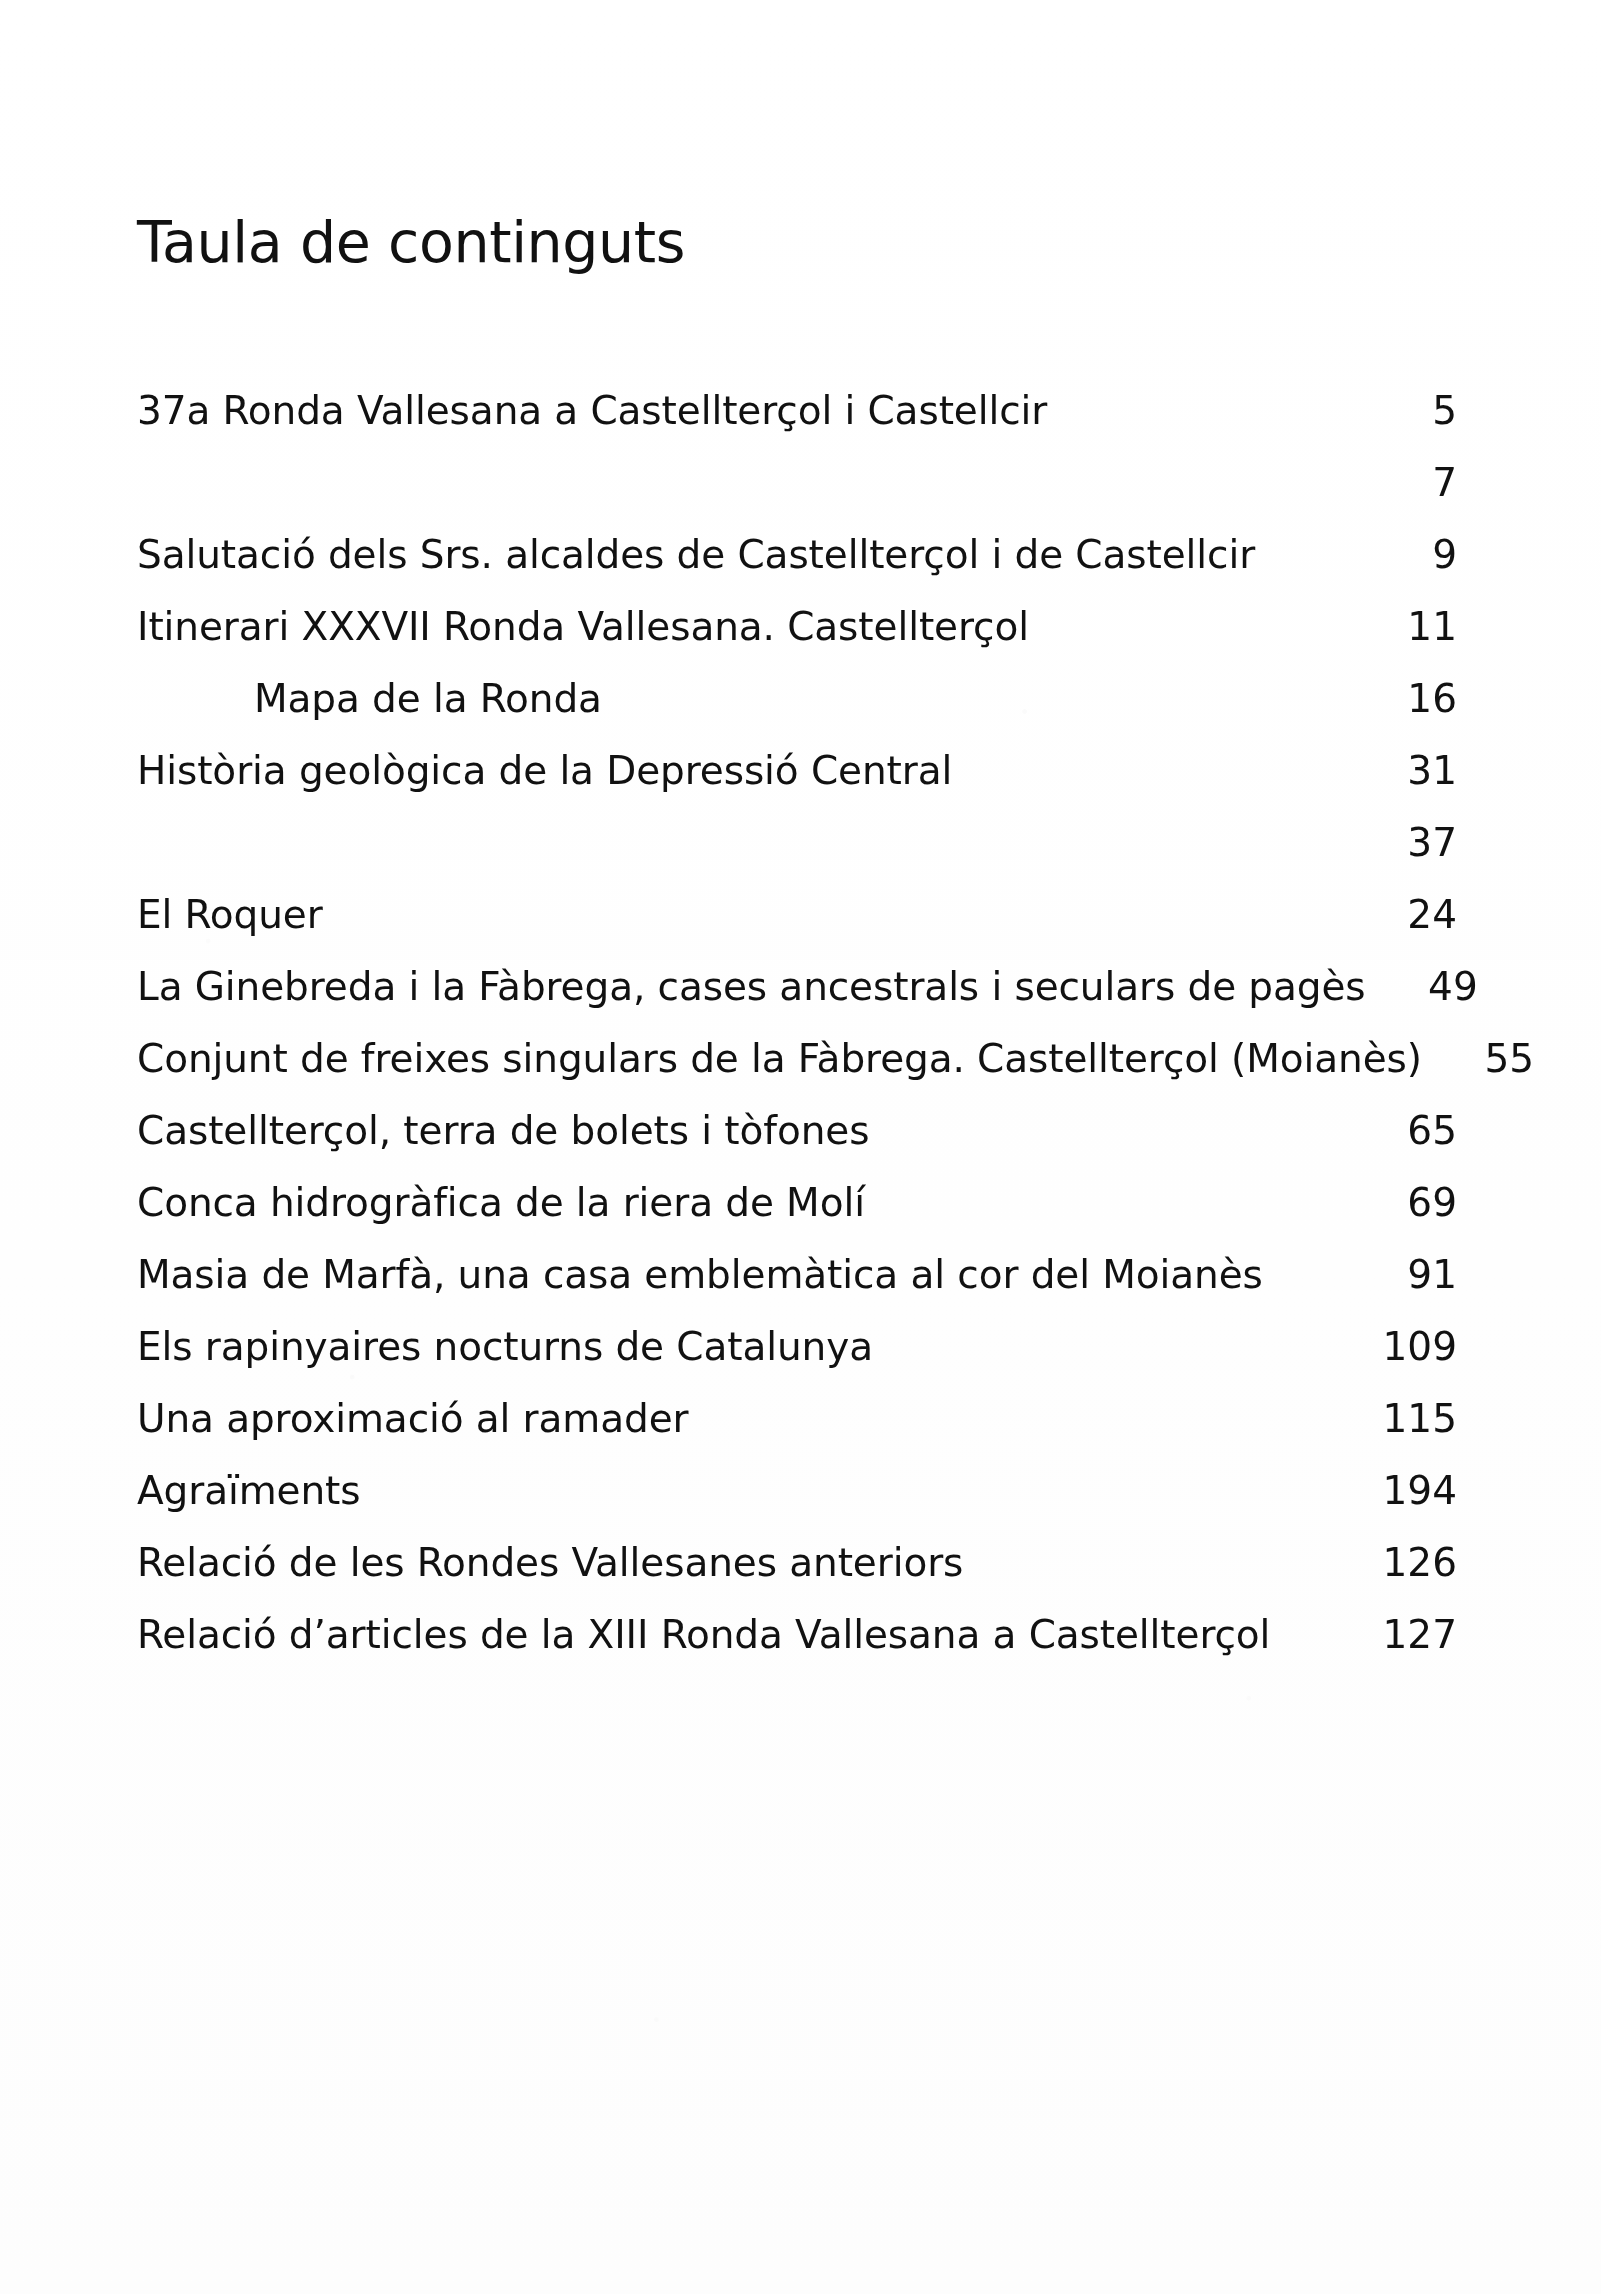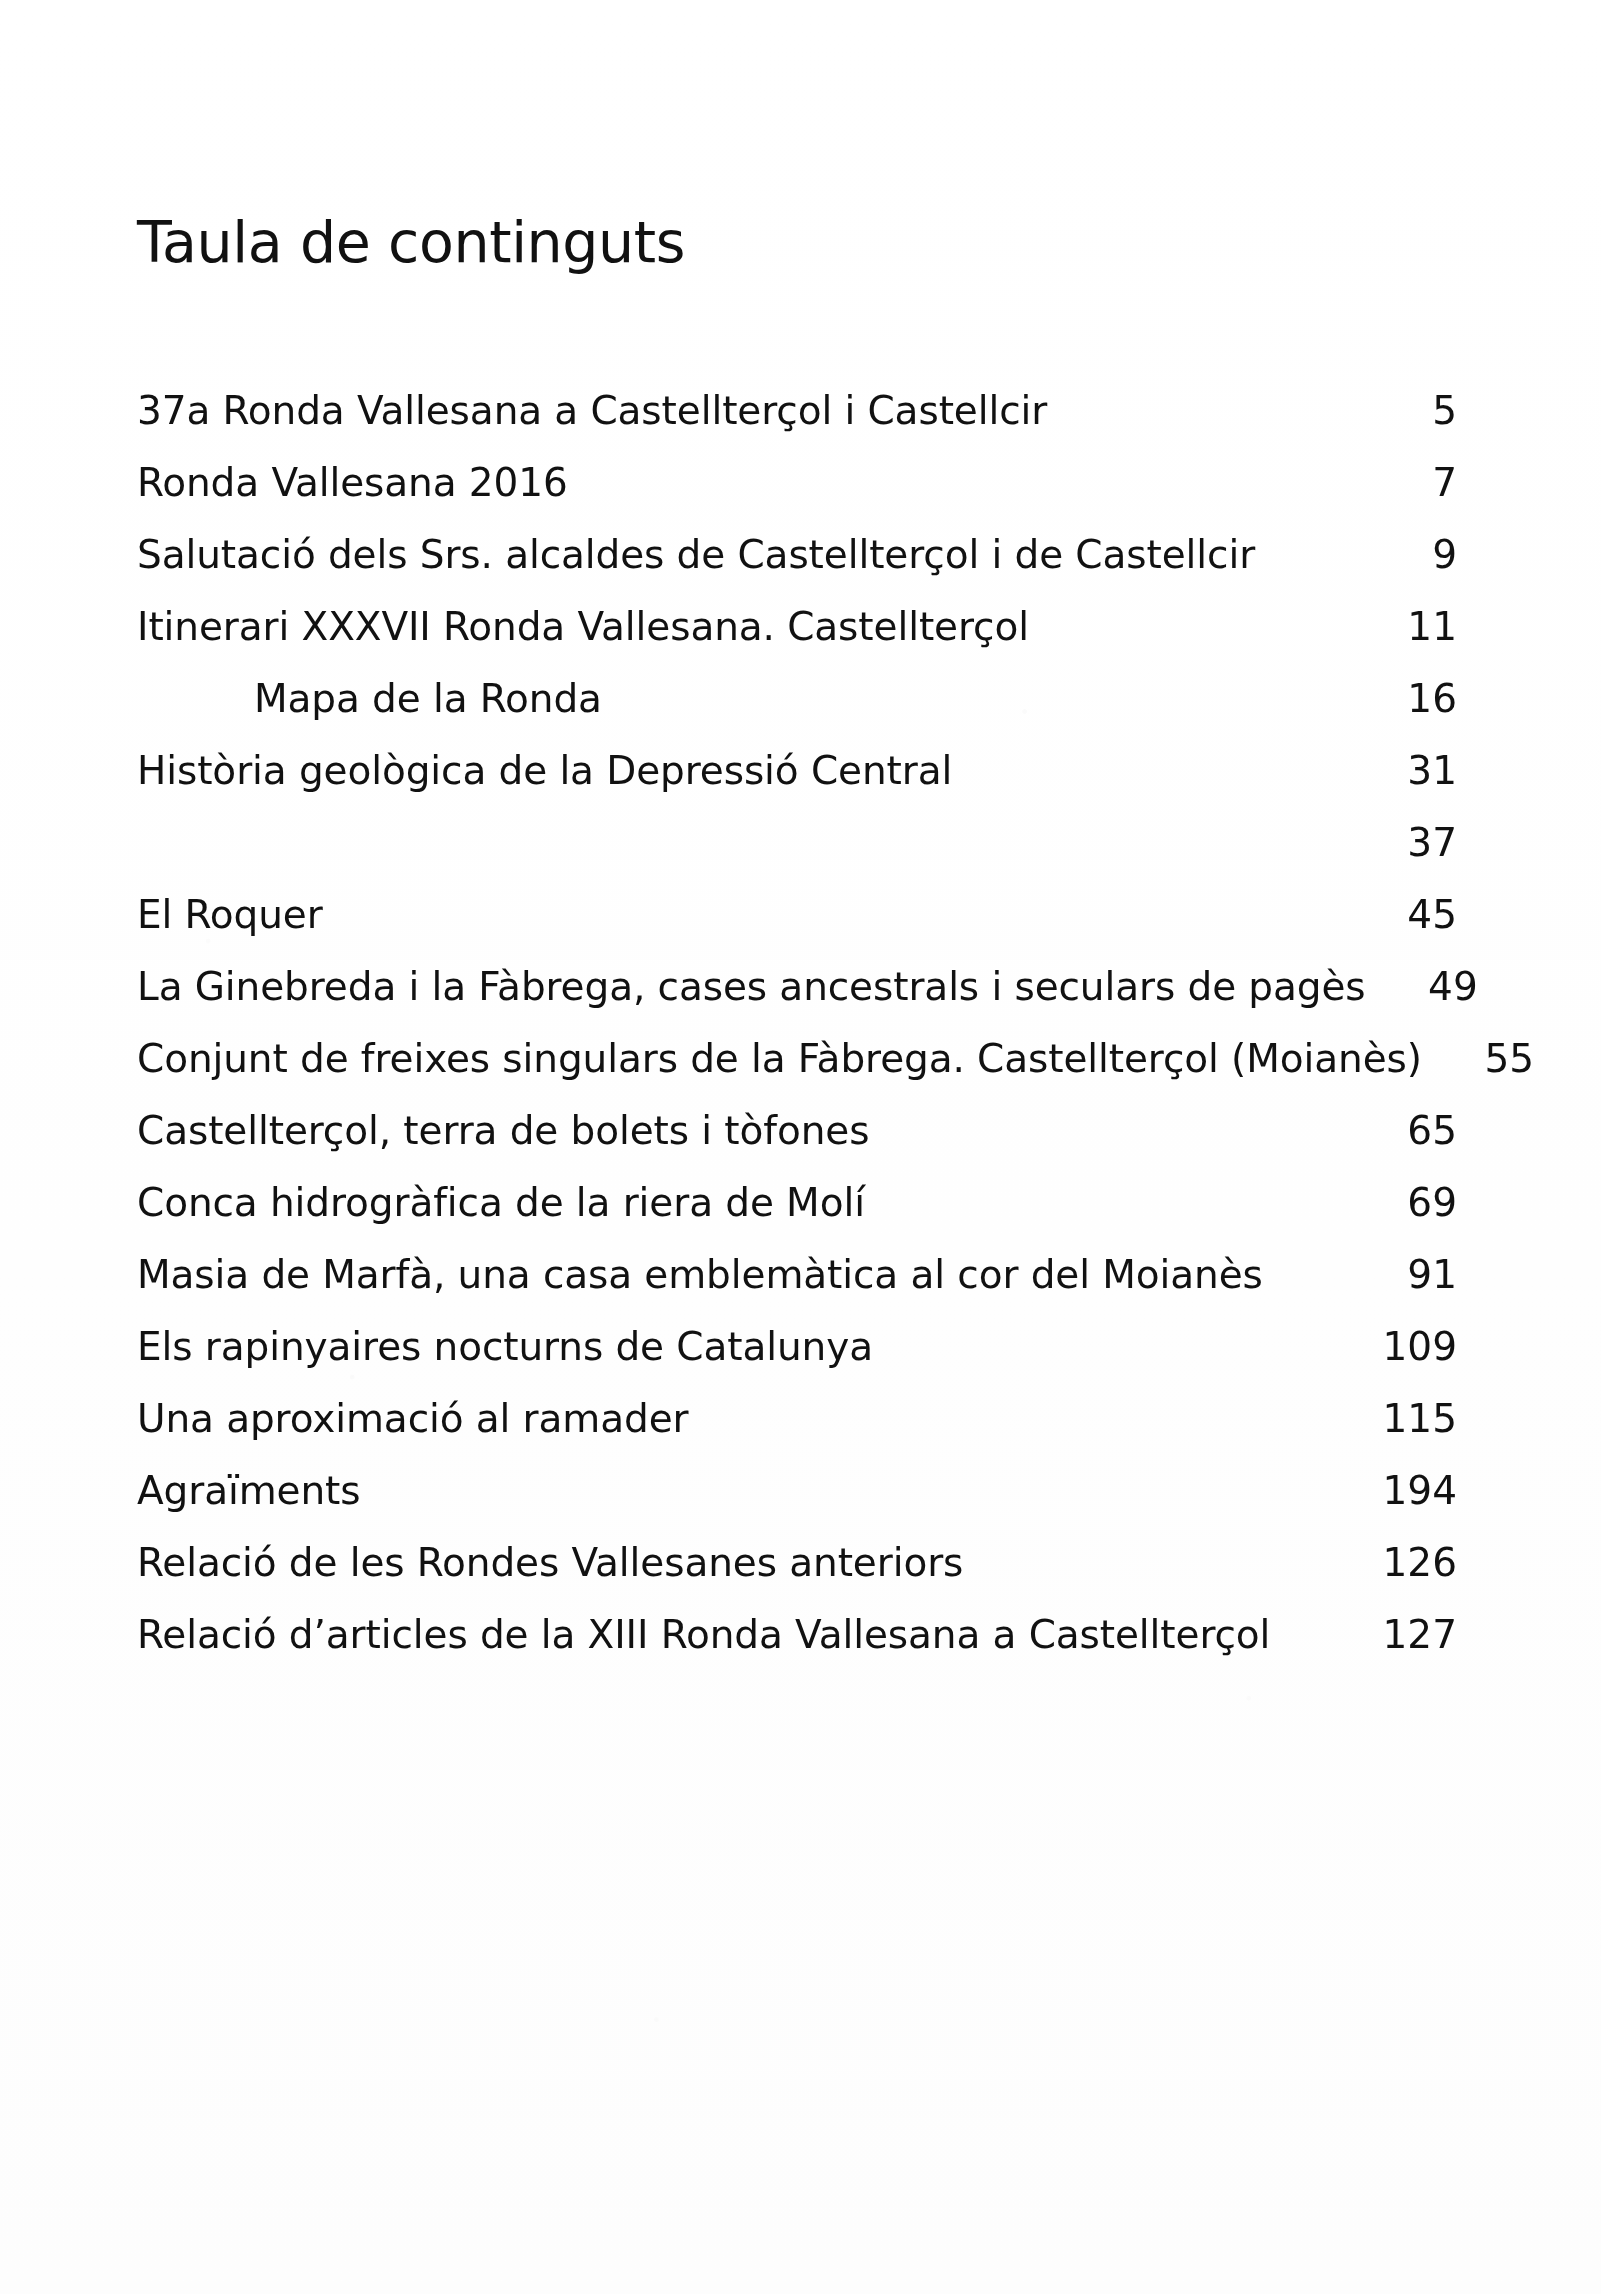--- a/index.html
+++ b/index.html
@@ -105,21 +105,20 @@
 
     <h1 class="toc-title">Taula de continguts</h1>
 
     <div class="toc-list">
         <div class="toc-row">
           <span class="toc-label">37a Ronda Vallesana a Castellterçol i Castellcir</span>
           <span class="toc-leader"></span>
           <span class="toc-page">5</span>
         </div>
         <div class="toc-row">
-          <span class="toc-label">Ronda Vallesana 2016</span>
           <span class="toc-leader"></span>
           <span class="toc-page">7</span>
         </div>
         <div class="toc-row">
           <span class="toc-label">Salutació dels Srs. alcaldes de Castellterçol i de Castellcir</span>
           <span class="toc-leader"></span>
           <span class="toc-page">9</span>
         </div>
         <div class="toc-row">
           <span class="toc-label">Itinerari XXXVII Ronda Vallesana. Castellterçol</span>
@@ -136,21 +135,21 @@
           <span class="toc-leader"></span>
           <span class="toc-page">31</span>
         </div>
         <div class="toc-row">
           <span class="toc-leader"></span>
           <span class="toc-page">37</span>
         </div>
         <div class="toc-row">
           <span class="toc-label">El Roquer</span>
           <span class="toc-leader"></span>
-          <span class="toc-page">45</span>
+          <span class="toc-page">24</span>
         </div>
         <div class="toc-row">
           <span class="toc-label">La Ginebreda i la Fàbrega, cases ancestrals i seculars de pagès</span>
           <span class="toc-leader"></span>
           <span class="toc-page">49</span>
         </div>
         <div class="toc-row">
           <span class="toc-label">Conjunt de freixes singulars de la Fàbrega. Castellterçol (Moianès)</span>
           <span class="toc-leader"></span>
           <span class="toc-page">55</span>

